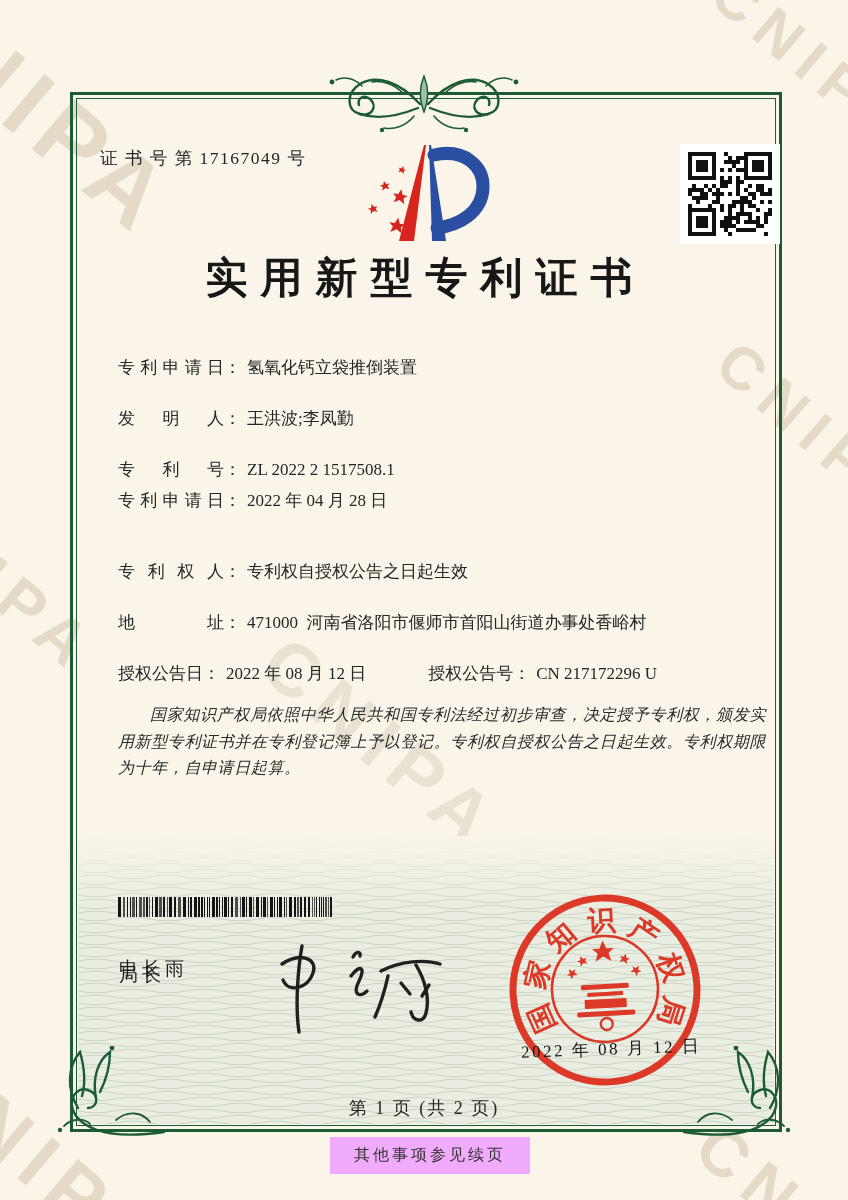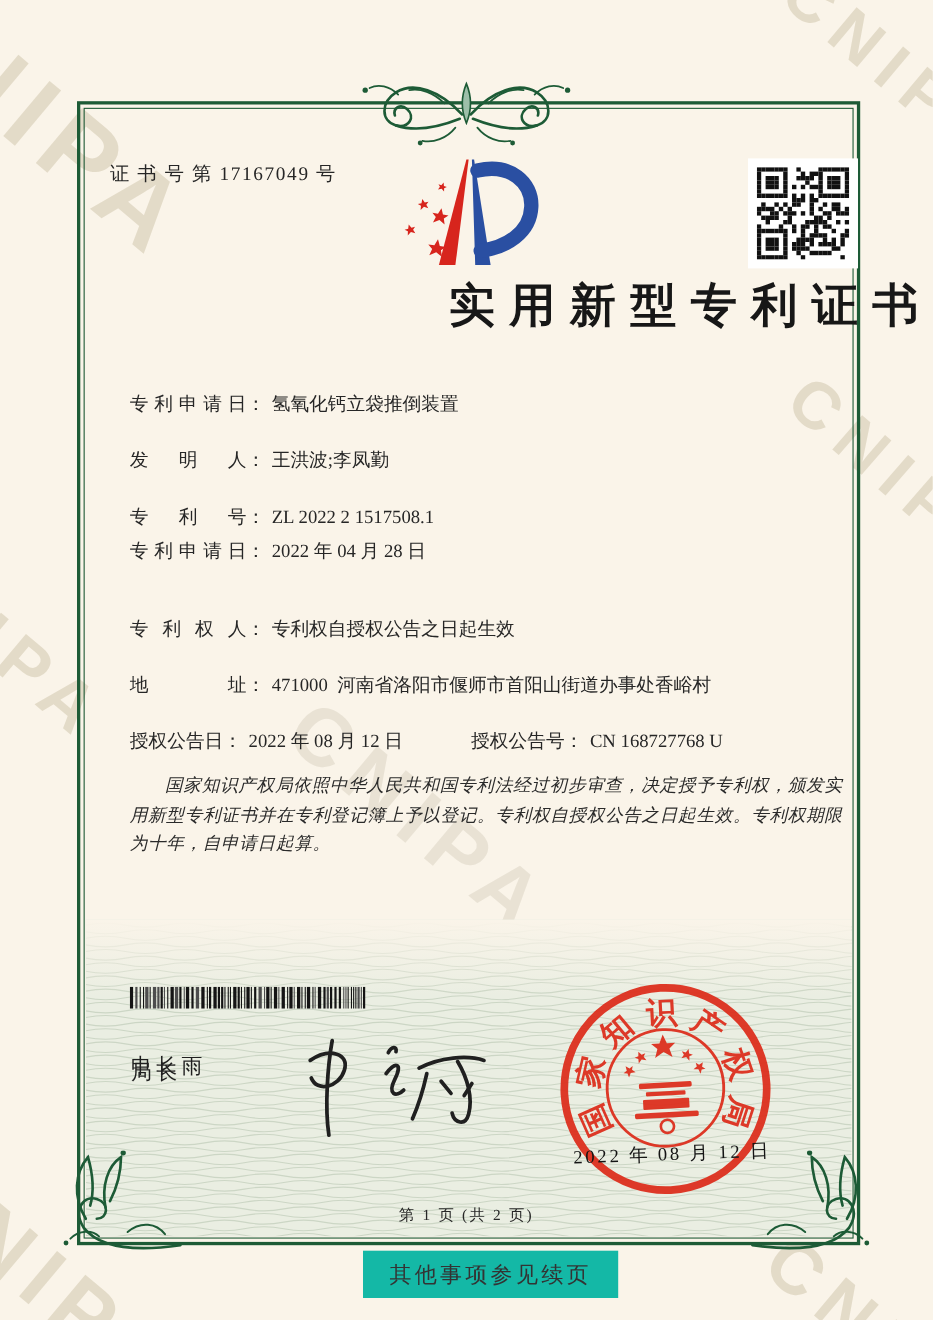--- a/index.html
+++ b/index.html
@@ -39,21 +39,21 @@
   }
   .ornament{position:absolute; z-index:3;}
   
   .cert-no{position:absolute; left:100px; top:146px; font-size:17.5px; letter-spacing:1.5px; z-index:3;}
   .logo{position:absolute; left:352px; top:140px; z-index:3;}
   .qr-box{
     position:absolute; left:680px; top:144px; width:100px; height:100px;
     background:#ffffff; z-index:3; display:flex; align-items:center; justify-content:center;
   }
   .title{
-    position:absolute; left:0; right:0; top:250px; text-align:right;
+    position:absolute; left:0; right:0; top:250px; text-align:center;
     font-size:42px; font-weight:700; letter-spacing:13px; padding-left:3px;
     color:#171717; z-index:3;
   }
   .row{position:absolute; left:118px; right:84px; font-size:17px; z-index:3; white-space:nowrap;}
   .flabel{display:inline-block; width:106px; text-align:justify; text-align-last:justify; vertical-align:bottom;}
   .fcolon{display:inline-block; margin-right:6px;}
   .fval{white-space:pre-wrap;}
   .g2{margin-left:62px;margin-top:24px;}
   .body-text{
     position:absolute; left:118px; width:648px; top:702px; z-index:3;
@@ -69,24 +69,24 @@
   .signoff.t1{top:962px;text-align:center;}
   .signoff.t2{top:956px;}
   .signature{position:absolute; left:238px; top:936px; z-index:4;}
   .seal{position:absolute; left:505px; top:890px; z-index:3; transform:rotate(-3deg); opacity:.93;}
   .seal-char{font-size:28px; font-weight:bold; font-family:"Liberation Serif","DejaVu Serif",serif;}
   .seal-date{
     position:absolute; left:521px; top:1037px; width:210px; z-index:4;
     font-size:17px; letter-spacing:2.5px; color:#141414; transform:rotate(-2deg);
     white-space:pre-wrap;
   }
-  .page-info{position:absolute; left:0; right:0; top:1096px; text-align:center; font-size:14px; letter-spacing:2px; z-index:3; white-space:pre-wrap;}
+  .page-info{position:absolute; left:0; right:0; top:1096px; text-align:center; font-size:18px; letter-spacing:2px; z-index:3; white-space:pre-wrap;}
   .foot-note{
     position:absolute; left:330px; top:1137px; z-index:3;
-    background:#14b8a6; padding:8px 24px; font-size:20px; letter-spacing:3px; color:#333;
+    background:#f0abfc; padding:8px 24px; font-size:16px; letter-spacing:3px; color:#333;
   }
 </style>
 </head>
 <body>
 
 <div class="page">
 
   <div class="wm" style="left:-70px; top:-50px; font-size:95px; transform:rotate(40deg);">CNIPA</div>
   <div class="wm" style="left:742px; top:-42px; font-size:60px; transform:rotate(40deg);">CNIPA</div>
   <div class="wm" style="left:748px; top:328px; font-size:60px; transform:rotate(41deg);">CNIPA</div>
@@ -451,21 +451,21 @@
   <div class="row" style="top:489px">
     <span class="flabel">专利申请日</span><span class="fcolon">：</span><span class="fval">2022 年 04 月 28 日</span>
   </div>
   <div class="row" style="top:560px">
     <span class="flabel">专利权人</span><span class="fcolon">：</span><span class="fval">专利权自授权公告之日起生效</span>
   </div>
   <div class="row" style="top:611px">
     <span class="flabel">地址</span><span class="fcolon">：</span><span class="fval">471000  河南省洛阳市偃师市首阳山街道办事处香峪村</span>
   </div>
   <div class="row" style="top:662px">
-    <span>授权公告日</span><span class="fcolon">：</span><span class="fval">2022 年 08 月 12 日</span><span class="g2">授权公告号</span><span class="fcolon">：</span><span class="fval">CN 168727768 U</span>
+    <span>授权公告日</span><span class="fcolon">：</span><span class="fval">2022 年 08 月 12 日</span><span class="g2">授权公告号</span><span class="fcolon">：</span><span class="fval">CN 217172296 U</span>
   </div>
 
   <div class="body-text">
     <p>国家知识产权局依照中华人民共和国专利法经过初步审查，决定授予专利权，颁发实用新型专利证书并在专利登记簿上予以登记。专利权自授权公告之日起生效。专利权期限为十年，自申请日起算。</p>
   </div>
 
   <div class="barcode">
     <svg id="barcode-bars" width="218" height="20" xmlns="http://www.w3.org/2000/svg">
         <rect x="0" y="0" width="3" height="20" fill="#141414"></rect>
         <rect x="5" y="0" width="2" height="20" fill="#4d4d4d"></rect>

